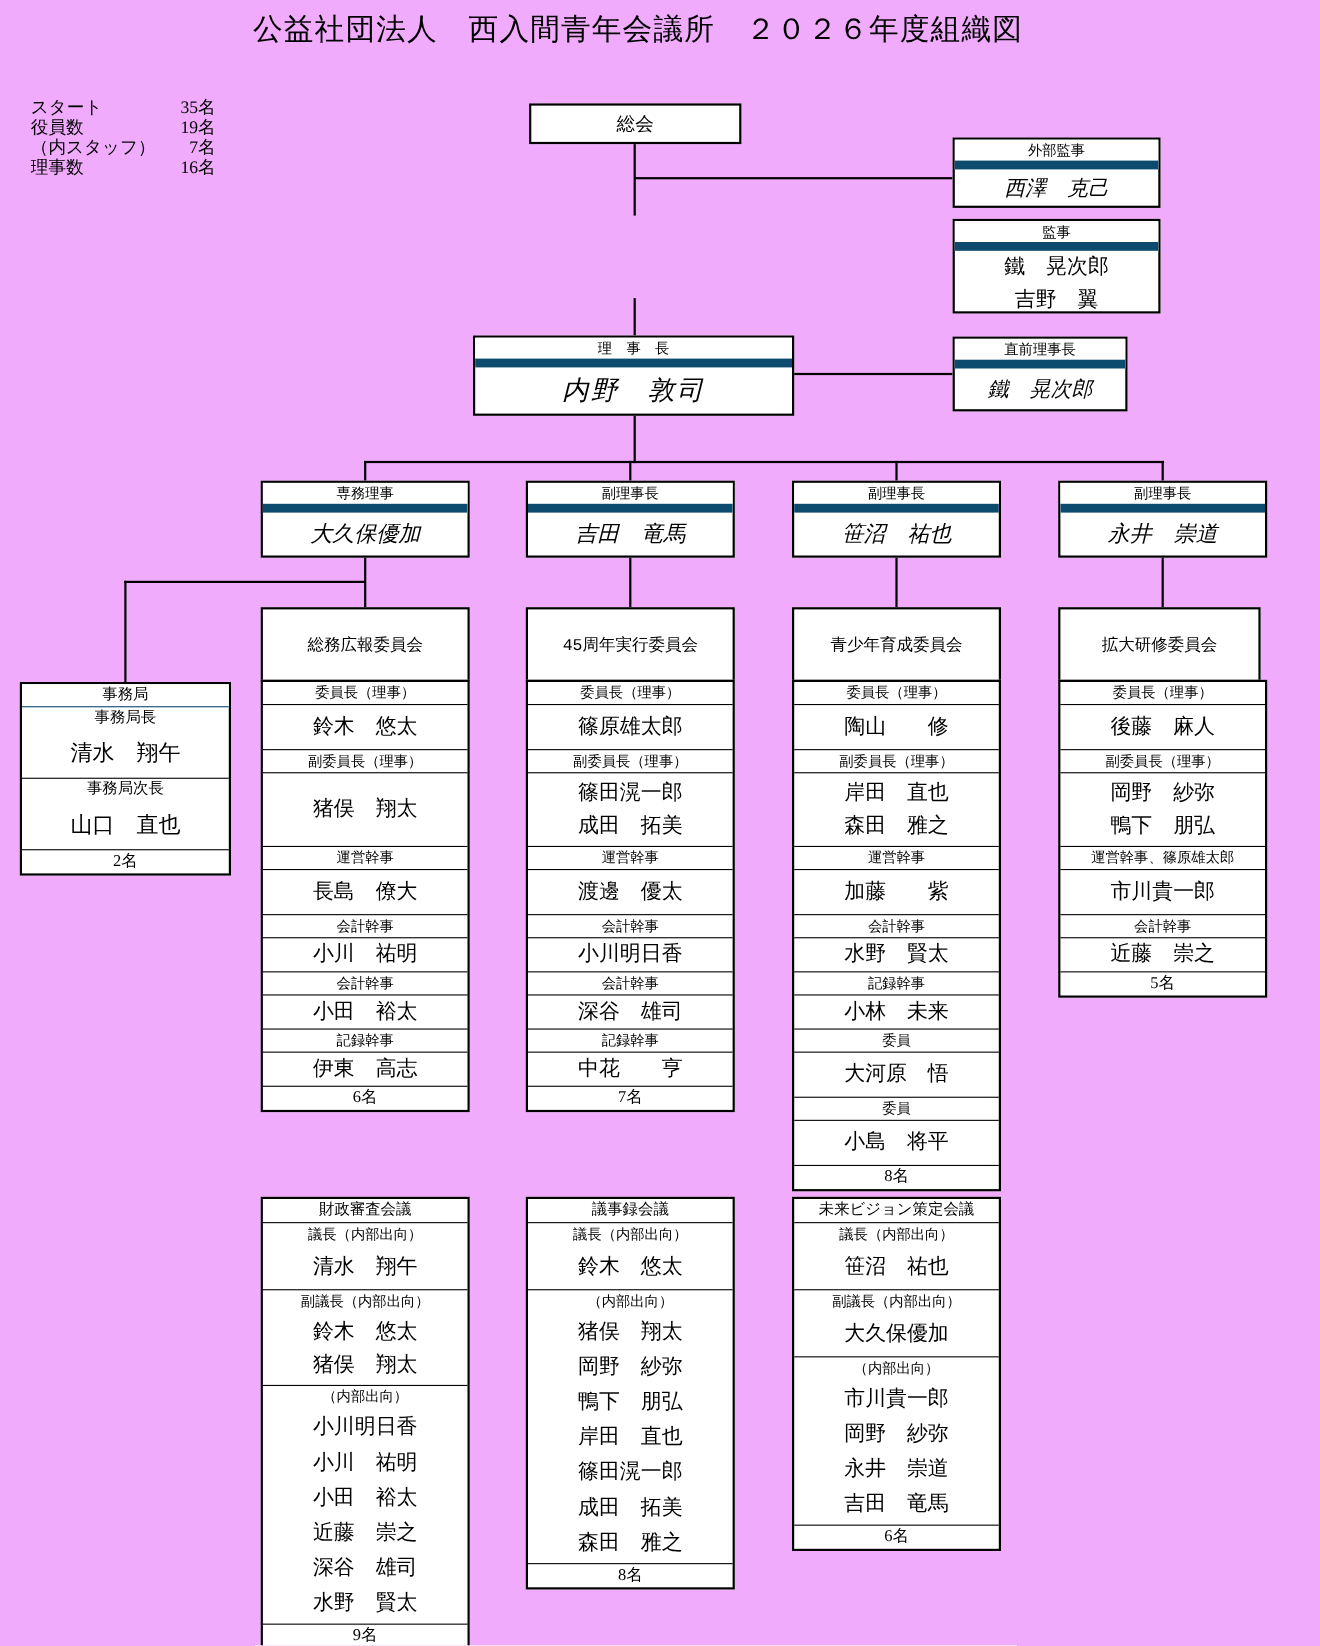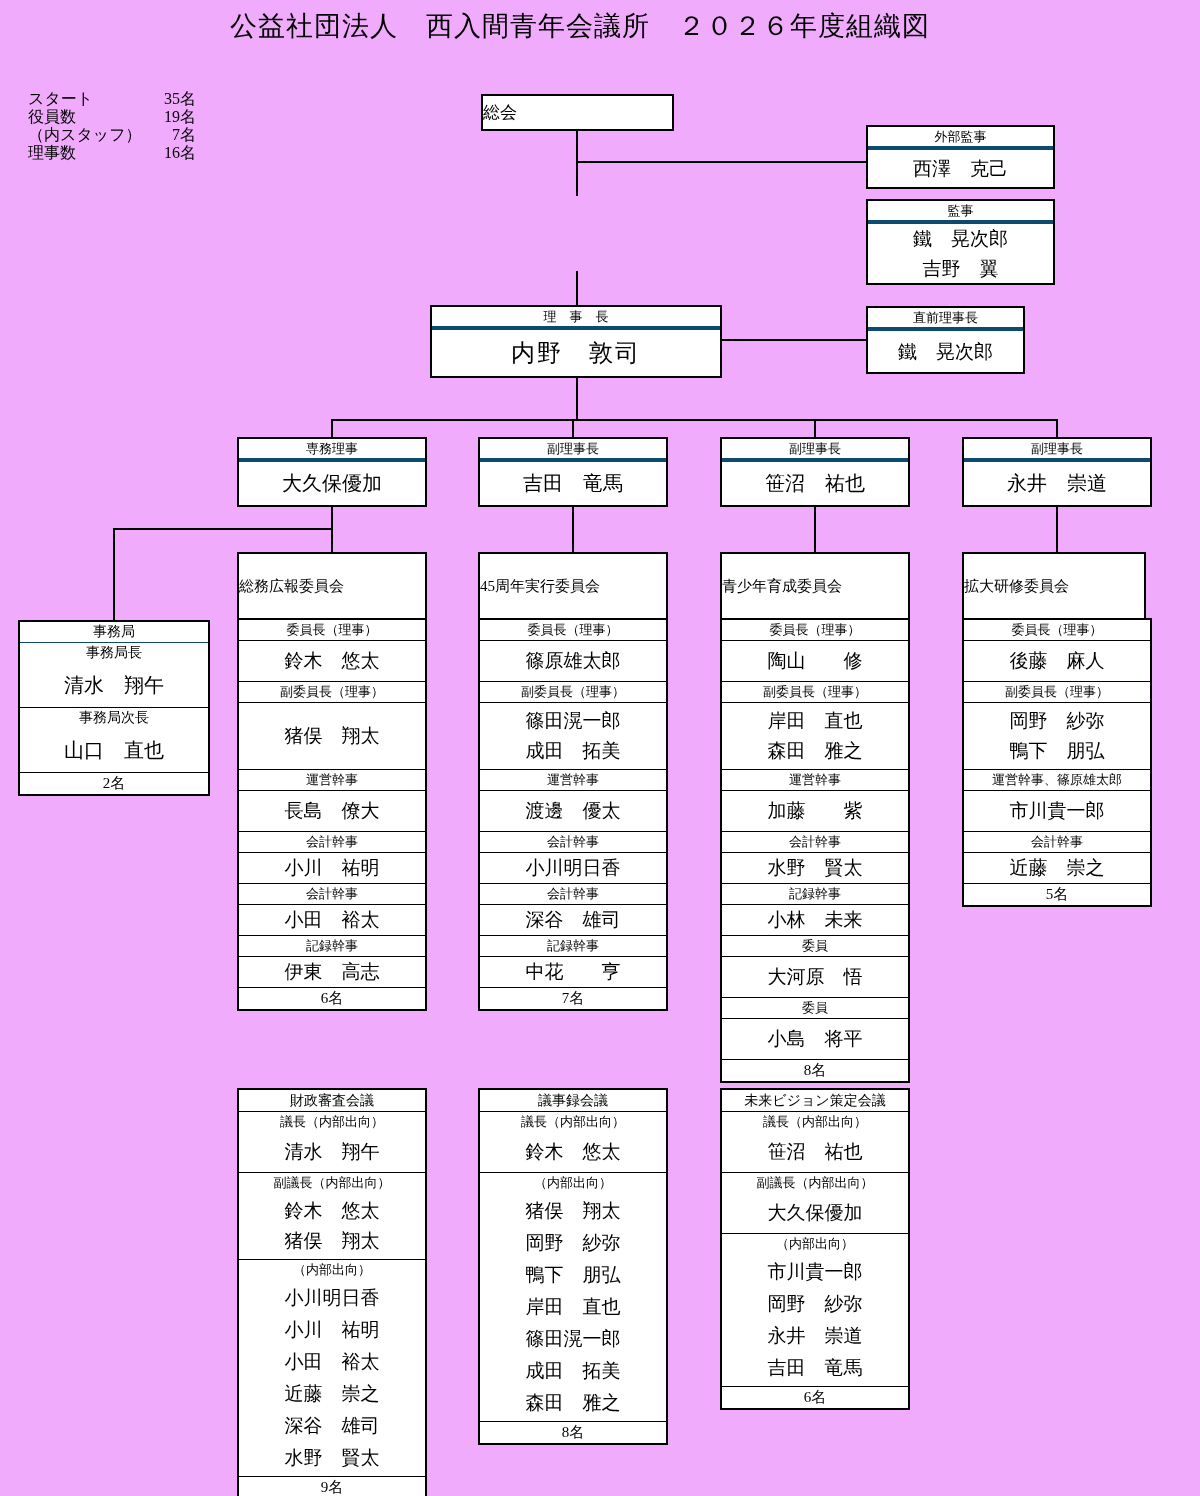--- a/index.html
+++ b/index.html
@@ -4,23 +4,23 @@
 <style>
   html,body{margin:0;padding:0;background:#fff;}
   body{font-family:"Liberation Serif","DejaVu Serif",serif;color:#000;}
   #canvas{position:relative;width:1200px;height:1496px;background:#f0abfc;overflow:hidden;}
   .box{position:absolute;border:2px solid #000;background:#fff;box-sizing:border-box;}
   .hline{position:absolute;height:2px;background:#000;}
   .vline{position:absolute;width:2px;background:#000;}
   #chart-title{position:absolute;top:8px;left:0;width:1160px;text-align:center;font-size:27px;letter-spacing:1px;}
   #stats{position:absolute;left:28px;top:90px;width:168px;font-size:16px;}
   .stat-row{display:flex;justify-content:space-between;line-height:18px;}
-  .center-text{display:flex;align-items:center;}
-  .hdr{font-size:13px;text-align:center;border-bottom:4px solid #0c4a6e;line-height:19px;background:#fff;}
-  .bigname{display:flex;align-items:center;justify-content:center;font-size:19px;flex:1;}
+  .center-text{display:flex;align-items:center;justify-content:center;font-family:Liberation Mono, monospace;}
+  .hdr{font-size:13px;text-align:center;border-bottom:8px solid #0c4a6e;line-height:19px;background:#fff;}
+  .bigname{display:flex;align-items:center;justify-content:center;font-size:19px;flex:1;font-style:italic;}
   .stack{display:flex;flex-direction:column;justify-content:center;flex:1;}
   .fill{display:flex;flex-direction:column;height:100%;}
   .sec{}
   .sec + .sec{border-top:1px solid #000;}
   .sec-label{font-size:13px;text-align:center;line-height:20px;}
   .sec-label.ul{border-bottom:1px solid #000;}
   .names{display:flex;flex-direction:column;justify-content:center;min-height:40px;}
   .names.h66{min-height:66px;}
   .names.h30{min-height:30px;}
   .names.h44{min-height:44px;}

